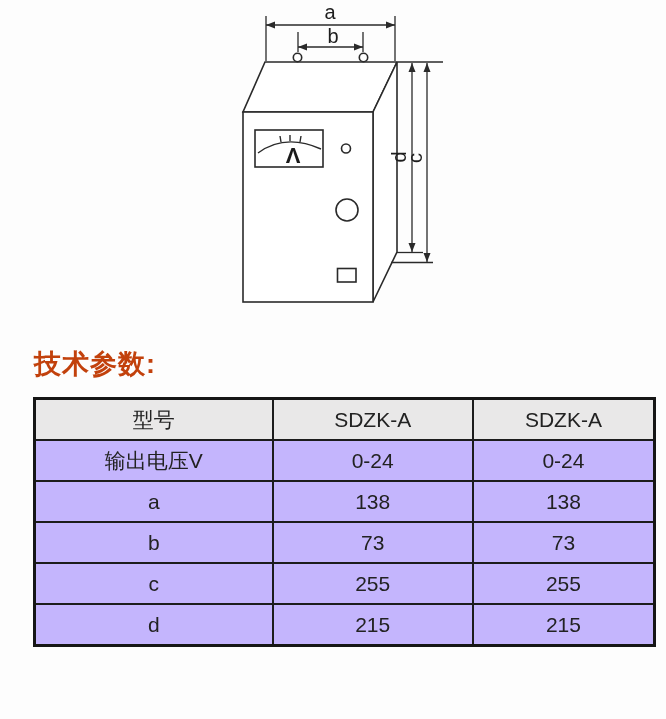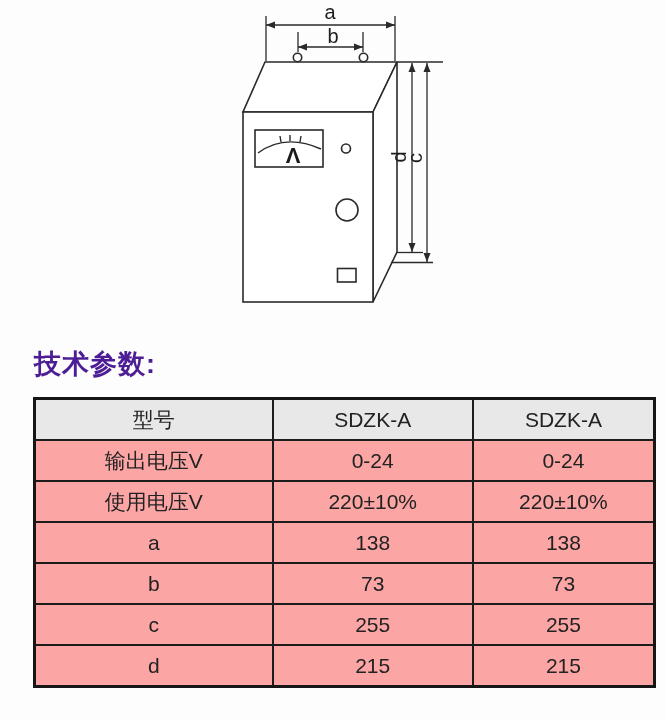--- a/index.html
+++ b/index.html
@@ -6,34 +6,34 @@
   .page{
     position:relative;width:666px;height:719px;background:#fdfdfd;
     font-family:"Liberation Sans",sans-serif;overflow:hidden;
   }
   .diagram{position:absolute;left:0;top:0;width:666px;height:345px;}
   .diagram svg{display:block;}
   .dim-label{font-size:20px;fill:#1e1e1e;font-family:"Liberation Sans",sans-serif;}
   .meter-symbol{font-size:22px;font-weight:bold;fill:#1a1a1a;font-family:"Liberation Sans",sans-serif;}
   .section-heading{
     position:absolute;left:34px;top:346px;margin:0;
-    font-size:27px;font-weight:bold;color:#4c1d95;letter-spacing:1px;
+    font-size:27px;font-weight:bold;color:#c2410c;letter-spacing:1px;
   }
   table.spec{
     position:absolute;left:33px;top:397px;width:623px;
     border-collapse:collapse;table-layout:fixed;
     font-size:21px;color:#222222;
   }
   table.spec th,table.spec td{
     border:2px solid #1c1c1c;height:39px;text-align:center;
     vertical-align:middle;padding:0;font-weight:normal;overflow:hidden;
   }
   table.spec{border:3px solid #161616;}
   table.spec thead th{background:#e9e8e8;}
-  table.spec tbody td{background:#fca5a5;text-align:center;}
+  table.spec tbody td{background:#c4b5fd;text-align:center;}
 </style>
 </head>
 <body>
 
 <div class="page">
 
   <div class="diagram">
     <svg width="666" height="345" viewBox="0 0 666 345">
       <g stroke="#2a2a2a" stroke-width="1.6" fill="#ffffff">
 
@@ -101,25 +101,20 @@
         <th>SDZK-A</th>
       </tr>
     </thead>
     <tbody>
       <tr>
         <td>输出电压V</td>
         <td>0-24</td>
         <td>0-24</td>
       </tr>
       <tr>
-        <td>使用电压V</td>
-        <td>220±10%</td>
-        <td>220±10%</td>
-      </tr>
-      <tr>
         <td>a</td>
         <td>138</td>
         <td>138</td>
       </tr>
       <tr>
         <td>b</td>
         <td>73</td>
         <td>73</td>
       </tr>
       <tr>

